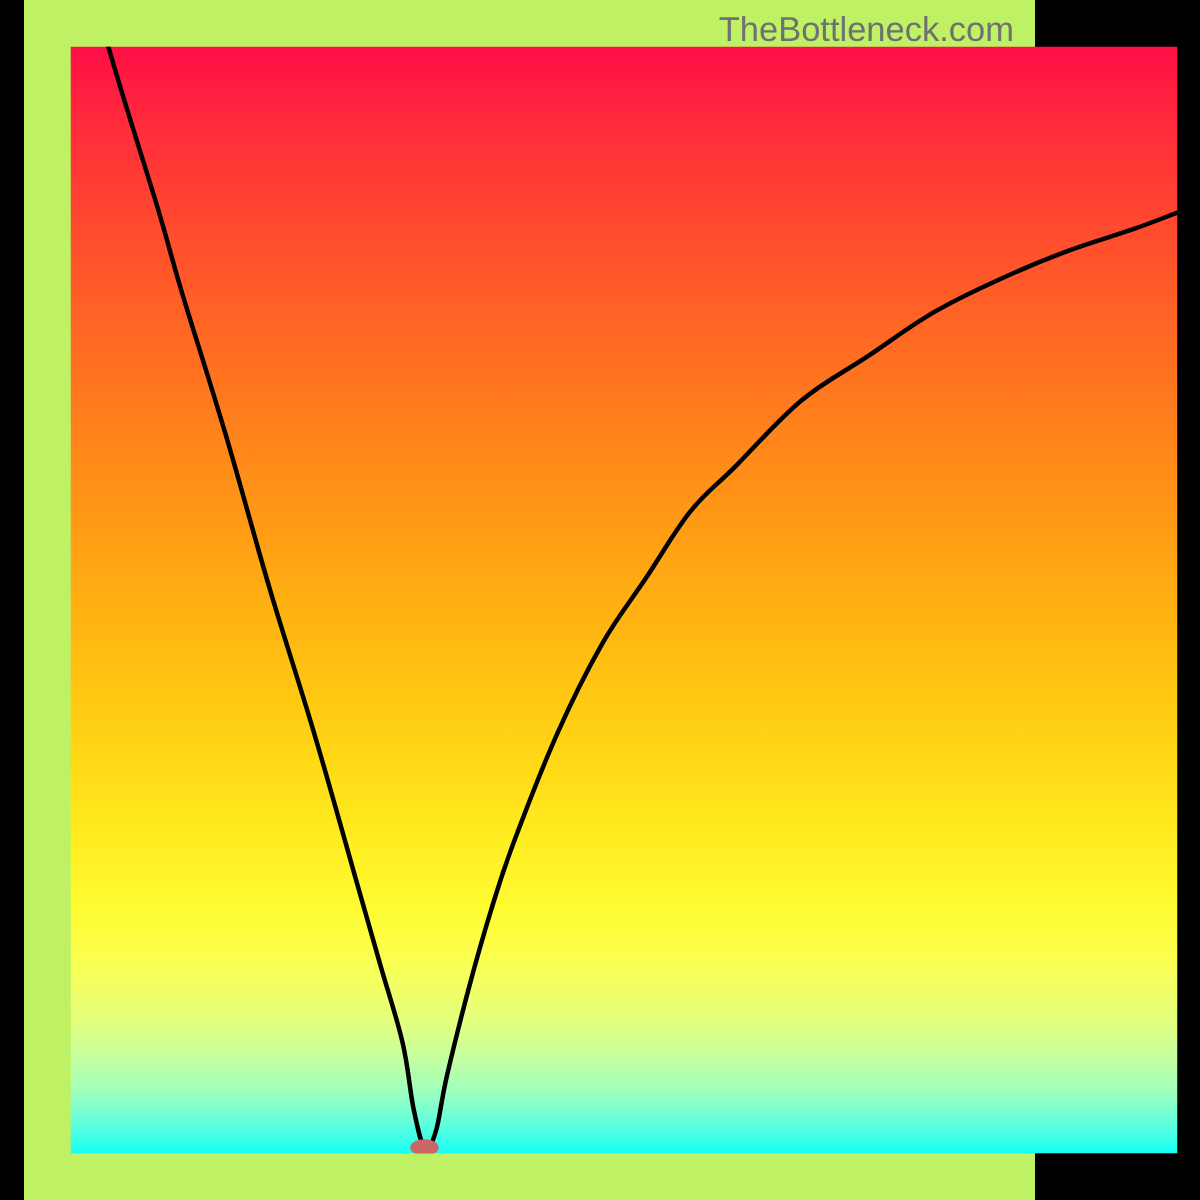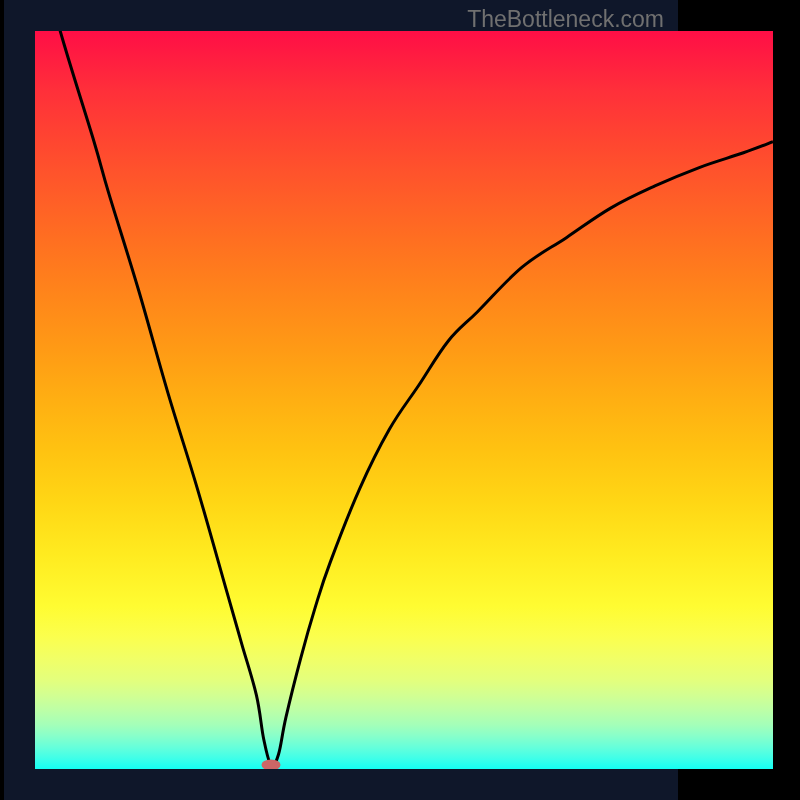--- a/index.html
+++ b/index.html
@@ -6,25 +6,25 @@
     margin: 0;
     padding: 0;
     width: 800px;
     height: 800px;
     overflow: hidden;
     background: #000;
     font-family: Arial, Helvetica, sans-serif;
   }
   .frame {
     position: absolute;
-    left: 4px;
+    left: 16px;
     top: 0;
     width: 674px;
     height: 800px;
-    background: #0f172a;
+    background: #bef264;
   }
   .plot {
     position: absolute;
     left: 31px;
     top: 31px;
     width: 738px;
     height: 738px;
     overflow: hidden;
   }
   .gradient {

